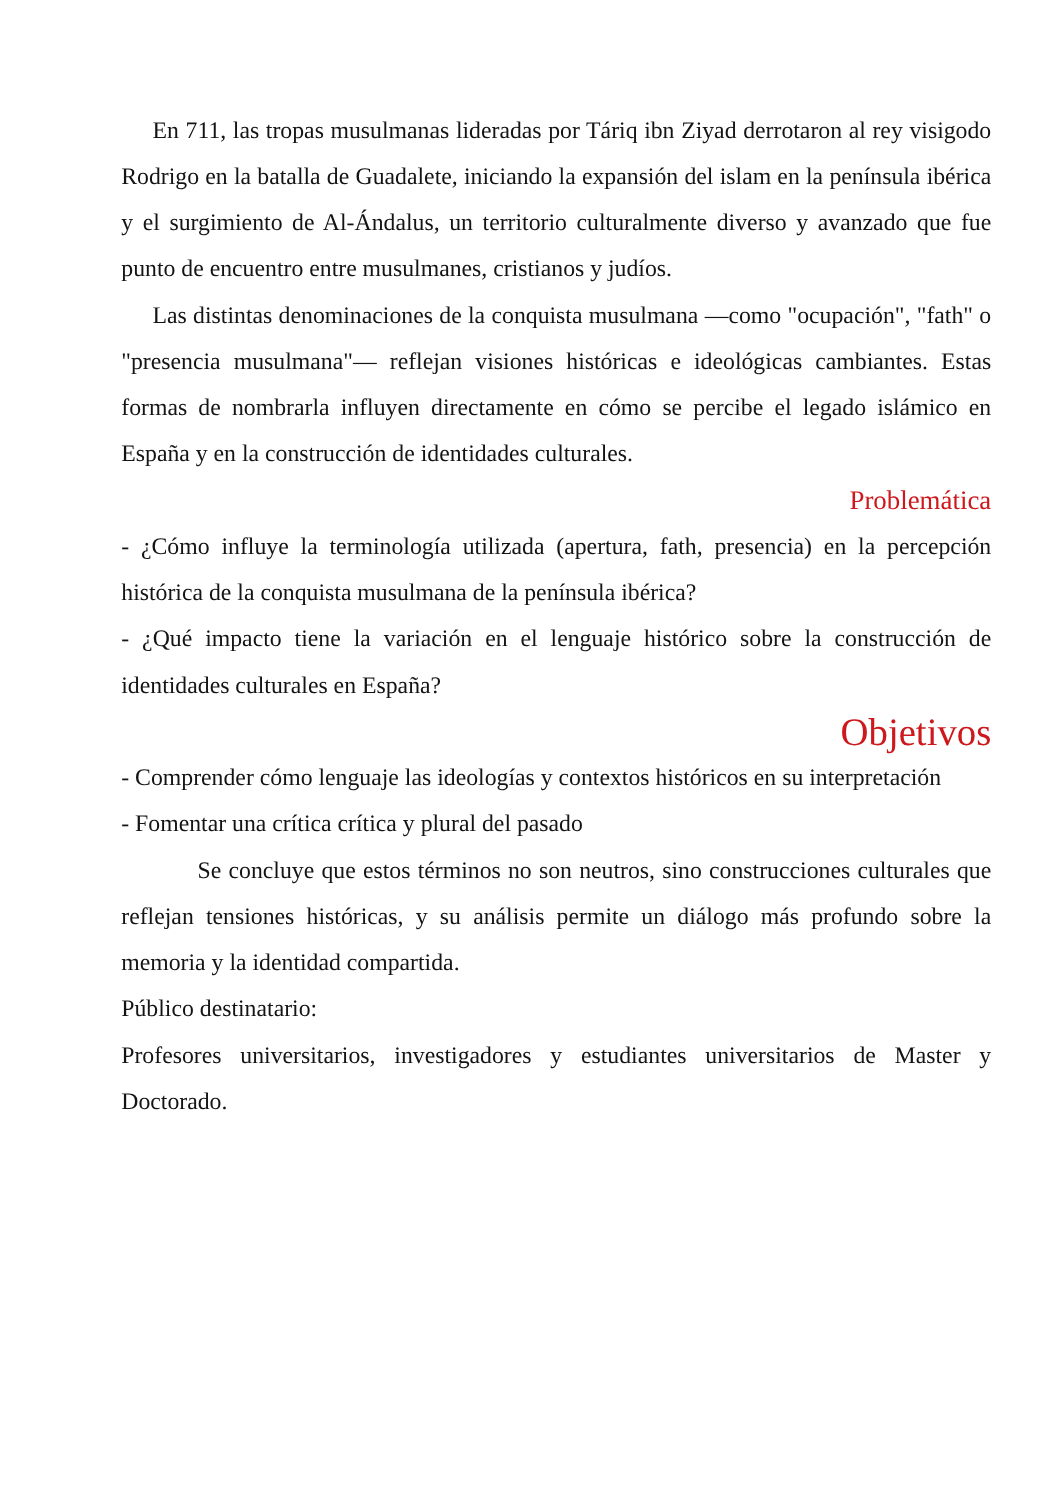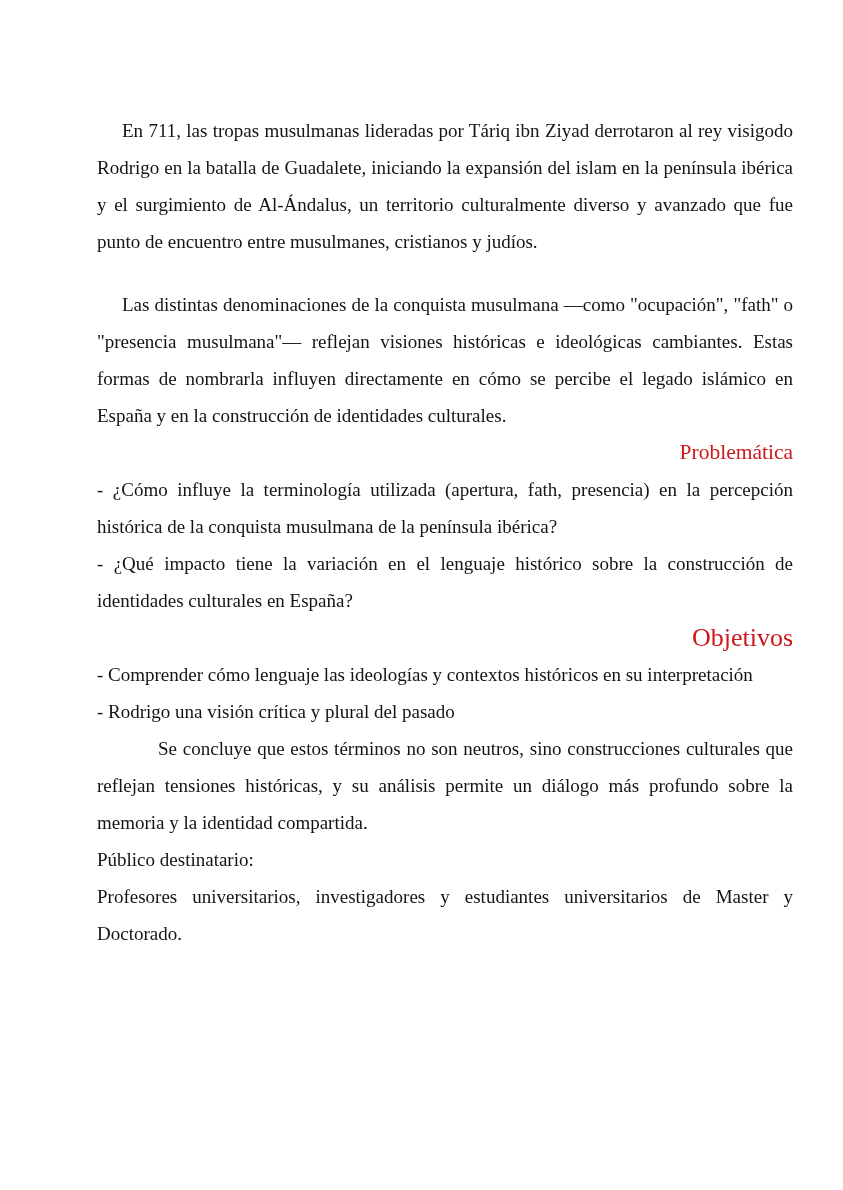--- a/index.html
+++ b/index.html
@@ -18,35 +18,35 @@
     font-family: "Liberation Serif", "DejaVu Serif", serif;
     font-size: 19px;
     line-height: 37px;
     color: #141414;
     overflow: hidden;
   }
   .para {
     margin: 0;
     text-align: justify;
   }
-  .indent-sm { text-indent: 25px; margin-top: 26px; }
+  .indent-sm { text-indent: 25px; }
   .indent-lg { text-indent: 61px; }
   .heading {
     margin: 0;
     font-weight: normal;
     color: #cd181c;
     text-align: right;
     line-height: 37px;
   }
   .heading-problematica {
     font-size: 21.5px;
     margin-left: 30px;
   }
   .heading-objetivos {
-    font-size: 26px;
+    font-size: 31px;
   }
   .bold { font-weight: normal; }
   .marker { display: inline; }
   .marker.bold { font-weight: bold; }
   .marker::after { content: "\00a0"; }
 </style>
 </head>
 <body>
 
 <div class="page">
@@ -60,21 +60,21 @@
   <p class="para">- ¿Cómo influye la terminología utilizada (apertura, fath, presencia) en la percepción histórica de la conquista musulmana de la península ibérica?</p>
 
 
   <p class="para">- ¿Qué impacto tiene la variación en el lenguaje histórico sobre la construcción de identidades culturales en España?</p>
 
   <h2 class="heading heading-objetivos">Objetivos</h2>
 
 
   <p class="para"><span class="marker">-</span><span>Comprender cómo lenguaje las ideologías y contextos históricos en su interpretación</span></p>
 
-  <p class="para"><span class="marker">-</span><span>Rodrigo una visión crítica y plural del pasado</span></p>
+  <p class="para"><span class="marker">-</span><span>Fomentar una crítica crítica y plural del pasado</span></p>
 
   <p class="para indent-lg">Se concluye que estos términos no son neutros, sino construcciones culturales que reflejan tensiones históricas, y su análisis permite un diálogo más profundo sobre la memoria y la identidad compartida.</p>
 
   <p class="para bold">Público destinatario:</p>
 
   <p class="para">Profesores universitarios, investigadores y estudiantes universitarios de Master y Doctorado.</p>
 
 </div>
 
 </body></html>

